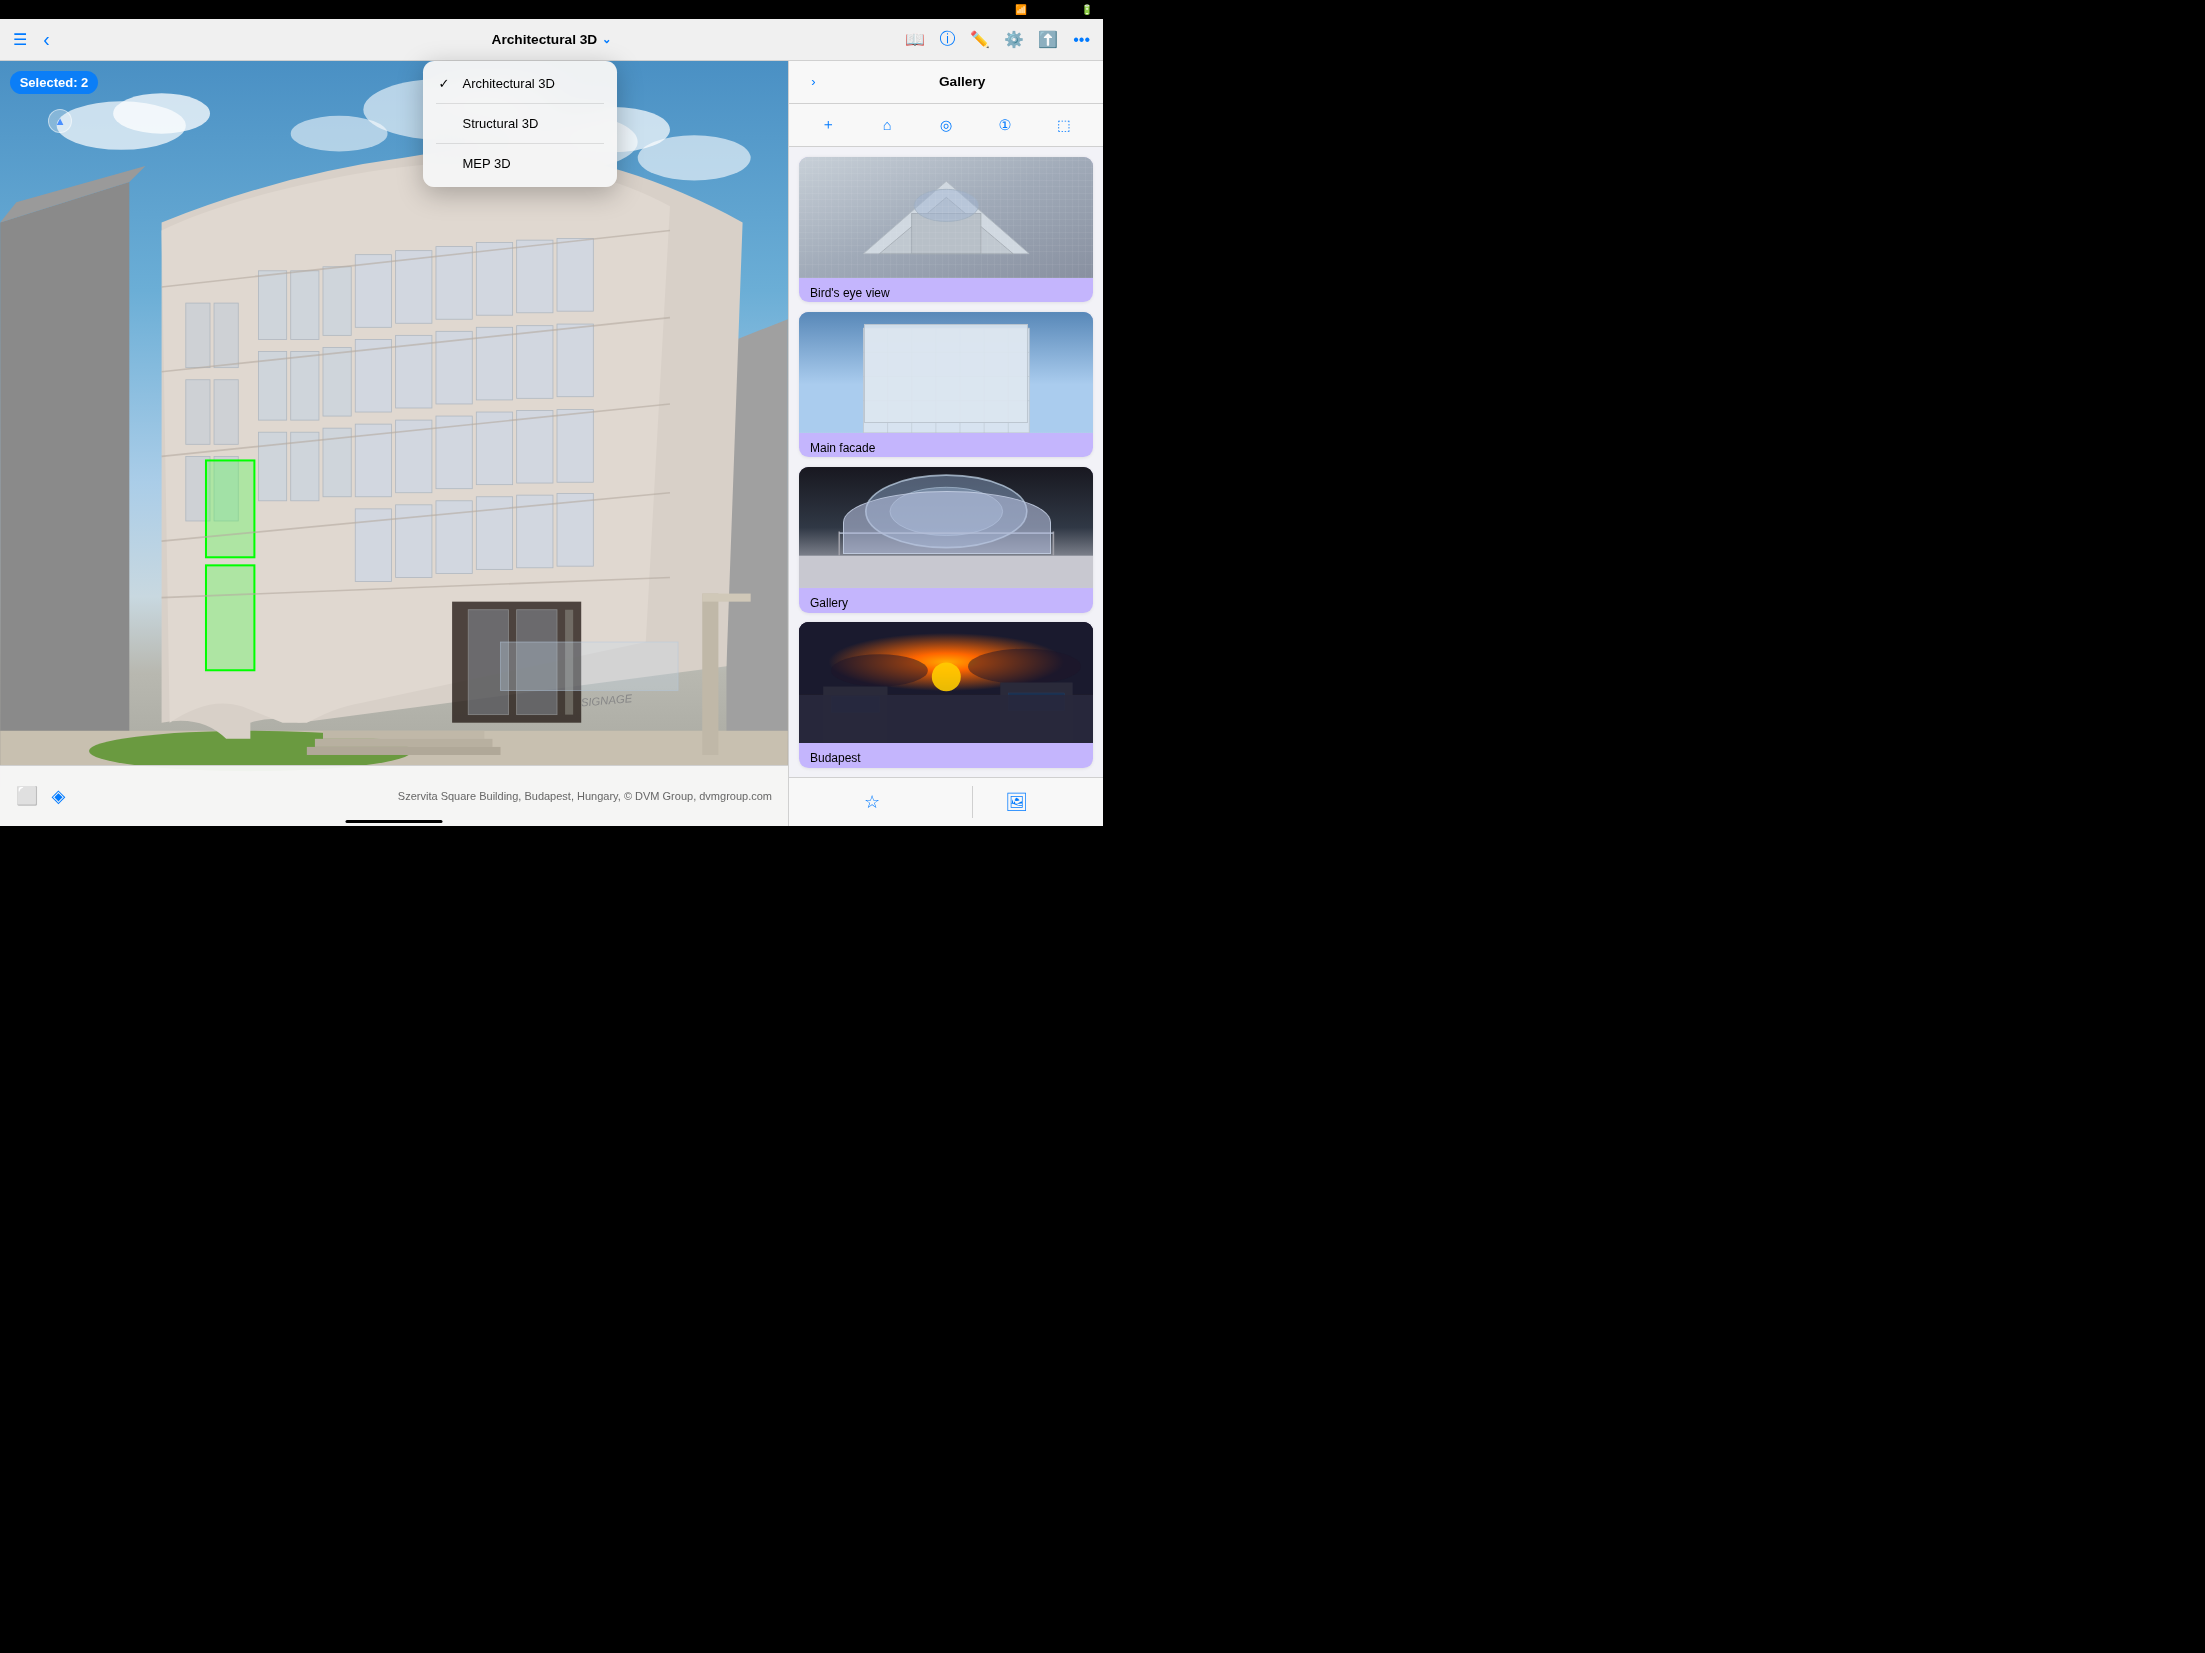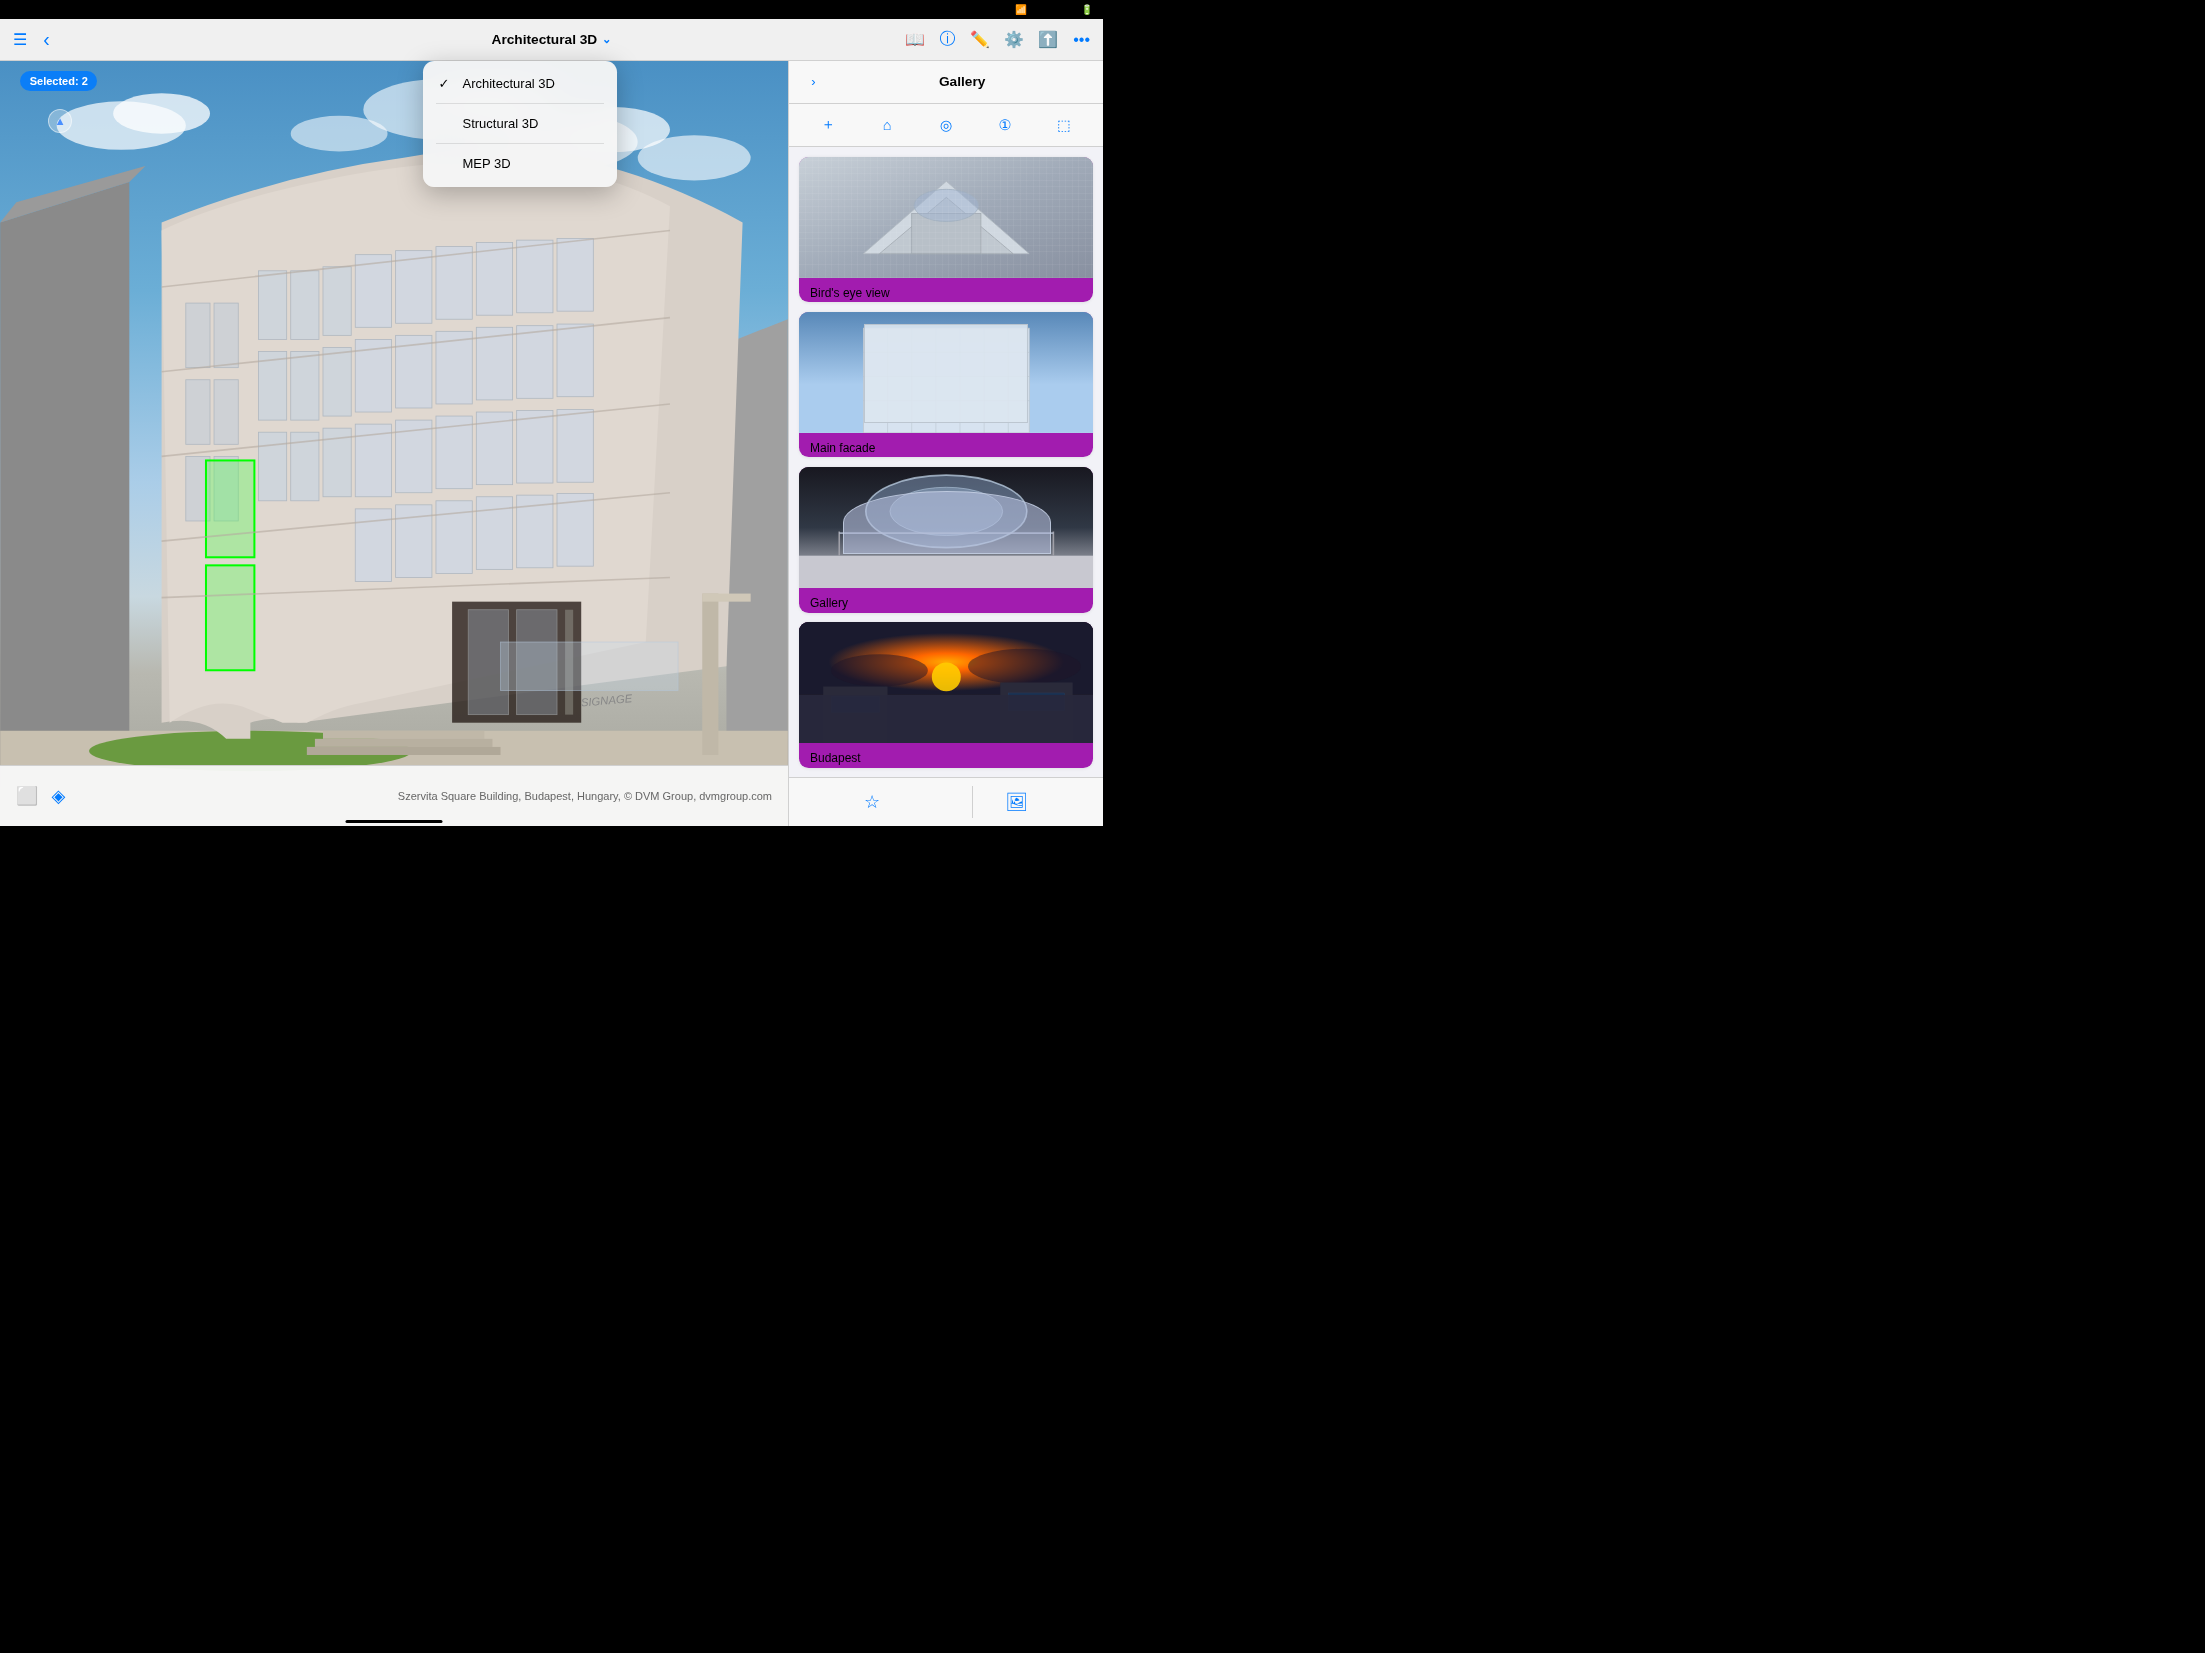--- a/index.html
+++ b/index.html
@@ -94,26 +94,26 @@
     
     .sky-bg {
       position: absolute;
       inset: 0;
       background: linear-gradient(180deg, #4a90c4 0%, #6baed6 30%, #aacde8 55%, #c8d8e0 70%, #b8b8b0 80%, #a0a098 100%);
     }
 
     
     #selected-badge {
       position: absolute;
-      top: 9.7px; left: 20px;
+      top: 9.7px; left: 10px;
       background: rgba(0,122,255,0.85);
       color: #fff;
       padding: 4px 9.7px;
       border-radius: 13px;
-      font-size: 11px;
+      font-size: 13px;
       font-weight: 600;
       z-index: 20;
     }
 
     
     #compass {
       position: absolute;
       top: 48px; left: 48px;
       width: 24px;
       height: 24px;
@@ -264,21 +264,21 @@
     #gallery-scroll {
       flex: 1;
       overflow-y: auto;
       padding: 9.7px;
       display: flex;
       flex-direction: column;
       gap: 9.7px;
     }
 
     .gallery-item {
-      background: #a21caf;
+      background: #c4b5fd;
       border-radius: 9.7px;
       overflow: hidden;
       cursor: pointer;
       box-shadow: 0 0.8px 3.2px rgba(0,0,0,0.08);
     }
     .gallery-thumb {
       width: 100%;
       height: 121px;
       position: relative;
       overflow: hidden;

